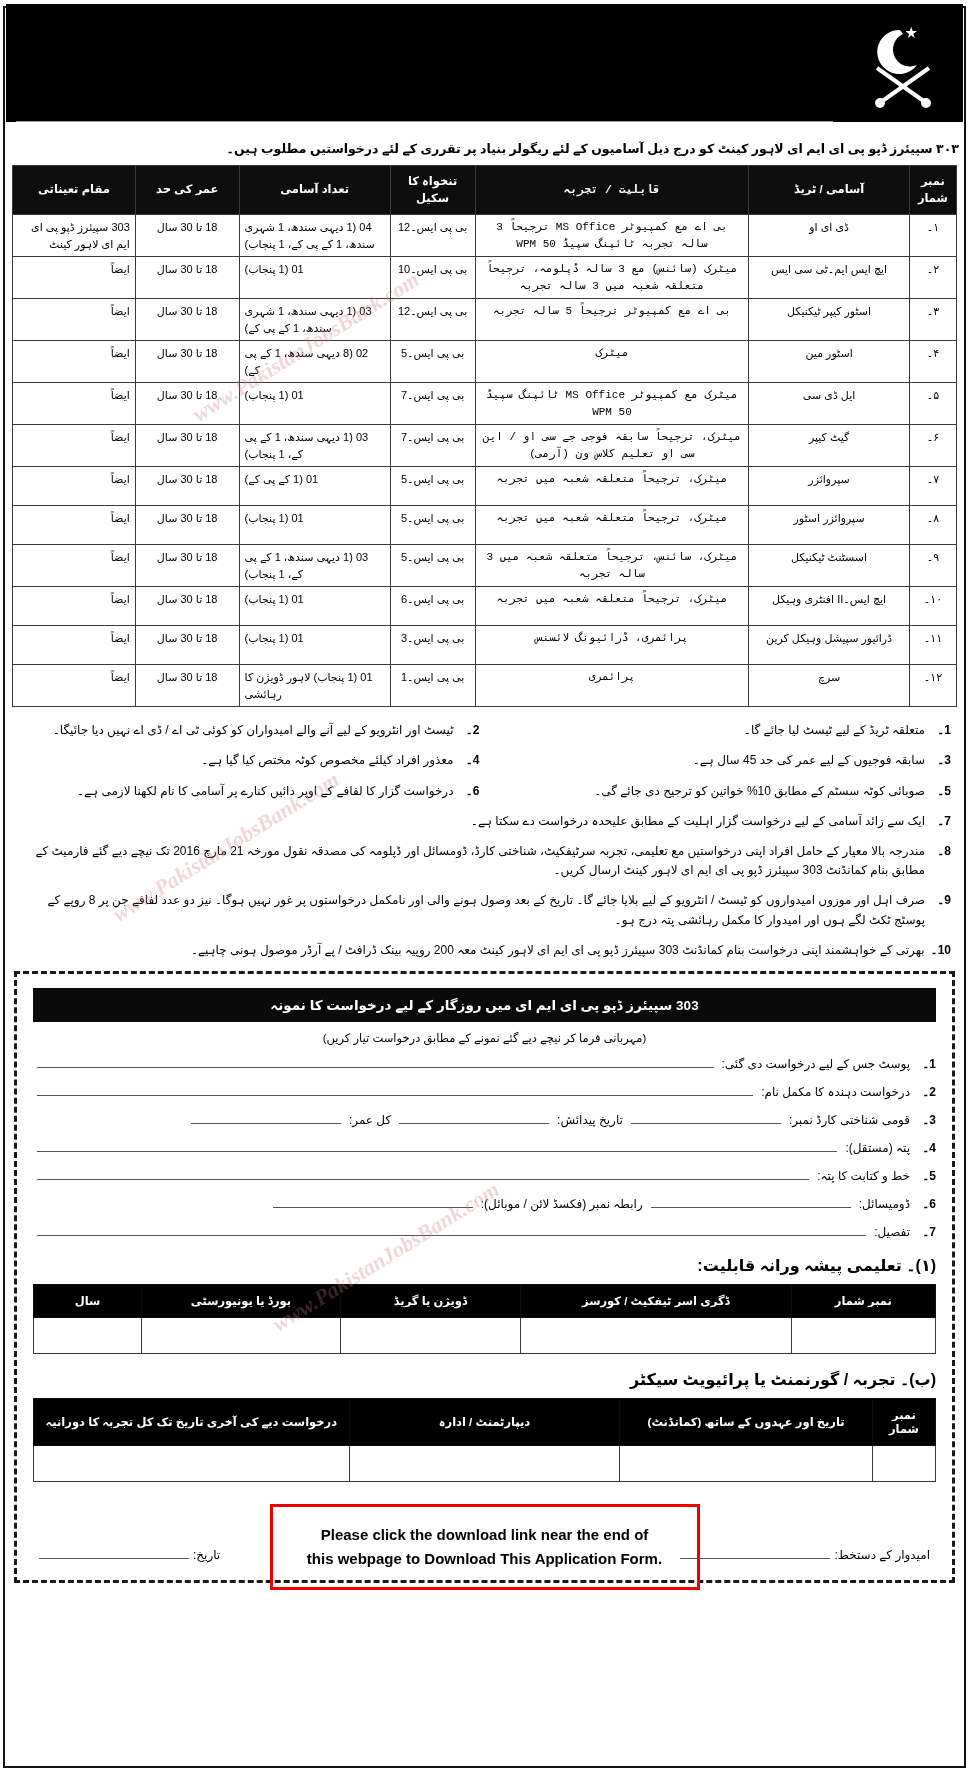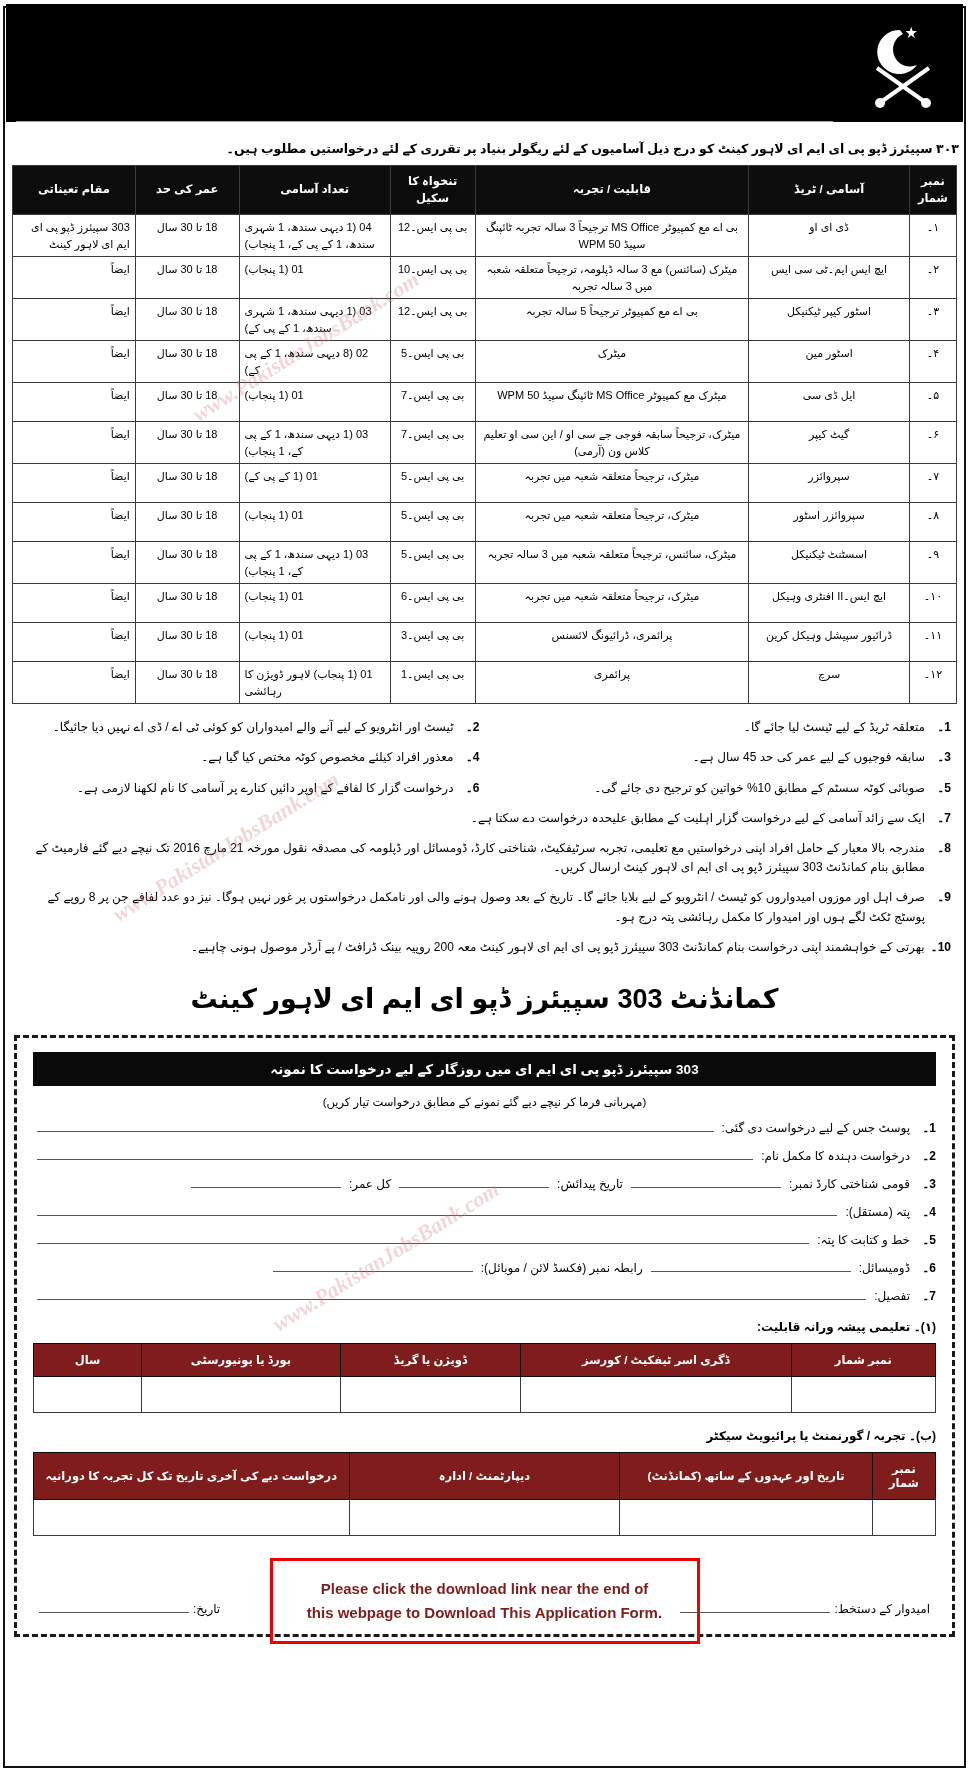--- a/index.html
+++ b/index.html
@@ -97,21 +97,21 @@
     color: #ffffff;
     font-weight: bold;
     text-align: center;
     font-size: 11.5px;
     padding: 7px 4px;
     height: 34px;
     vertical-align: middle;
   }
   .col-sr    { width: 5.0%;  text-align: center; }
   .col-trade { width: 17.0%; text-align: center; }
-  .col-qual  { width: 29.0%; text-align: center; }
+  .col-qual  { width: 29.0%; text-align: center; font-family: Liberation Mono, monospace; }
   .col-scale { width: 9.0%;  text-align: center; }
   .col-count { width: 16.0%; text-align: left; }
   .col-age   { width: 11.0%; text-align: center; }
   .col-place { width: 13.0%; text-align: right; }
   .jobs-table tbody tr { height: 39px; }
   .cell-count { direction: rtl; text-align: left; padding-left: 8px; }
 
   
   .notes {
     margin: 14px 18px 0 18px;
@@ -189,50 +189,50 @@
     flex: 1;
     border-bottom: 1.3px solid #555;
     height: 0;
     margin: 0 4px 4px 4px;
     min-width: 40px;
   }
   .rule-sm { flex: 0 0 150px; }
   .rule-md { flex: 0 0 200px; }
 
   .section-head {
-    font-size: 12px;
+    font-size: 16px;
     direction: rtl;
     text-align: right;
     margin: 16px 0 9px 0;
     font-weight: 600;
   }
   .sub-table {
     width: 100%;
     border-collapse: collapse;
     table-layout: fixed;
     direction: rtl;
     margin-bottom: 6px;
   }
   .sub-table th {
-    background: #7f1d1d;
+    background: #000000;
     color: #fff;
     font-size: 11.5px;
     font-weight: bold;
     padding: 9px 4px;
     text-align: center;
     border: 1px solid #0a0a0a;
   }
   .sub-table td {
     border: 1px solid #3a3a3a;
     height: 36px;
   }
 
   .download-note {
     border: 3px solid #ee0000;
-    color: #7f1d1d;
+    color: #000000;
     font-size: 15px;
     font-weight: bold;
     text-align: center;
     direction: ltr;
     line-height: 1.6;
     padding: 16px 10px;
     width: 430px;
     margin: 22px auto 6px auto;
     font-family: "Liberation Sans", sans-serif;
   }
@@ -474,21 +474,20 @@
       </div>
     </div>
     <div class="note-row">
       <div class="note note-full">
         <span class="note-num">10۔</span>
         <span class="note-text">بھرتی کے خواہشمند اپنی درخواست بنام کمانڈنٹ 303 سپیئرز ڈپو پی ای ایم ای لاہور کینٹ معہ 200 روپیہ بینک ڈرافٹ / پے آرڈر موصول ہونی چاہیے۔</span>
       </div>
     </div>
   </div>
 
-  <div class="commandant">کمانڈنٹ 303 سپیئرز ڈپو ای ایم ای لاہور کینٹ</div>
 
   <div class="form-box">
     <div class="form-title-bar">303 سپیئرز ڈپو پی ای ایم ای میں روزگار کے لیے درخواست کا نمونہ</div>
     <div class="form-subnote">(مہربانی فرما کر نیچے دیے گئے نمونے کے مطابق درخواست تیار کریں)</div>
 
     <div class="form-line">
       <span class="fl-num">1۔</span>
       <span class="fl-label">پوسٹ جس کے لیے درخواست دی گئی:</span>
       <span class="rule"></span>
     </div>

